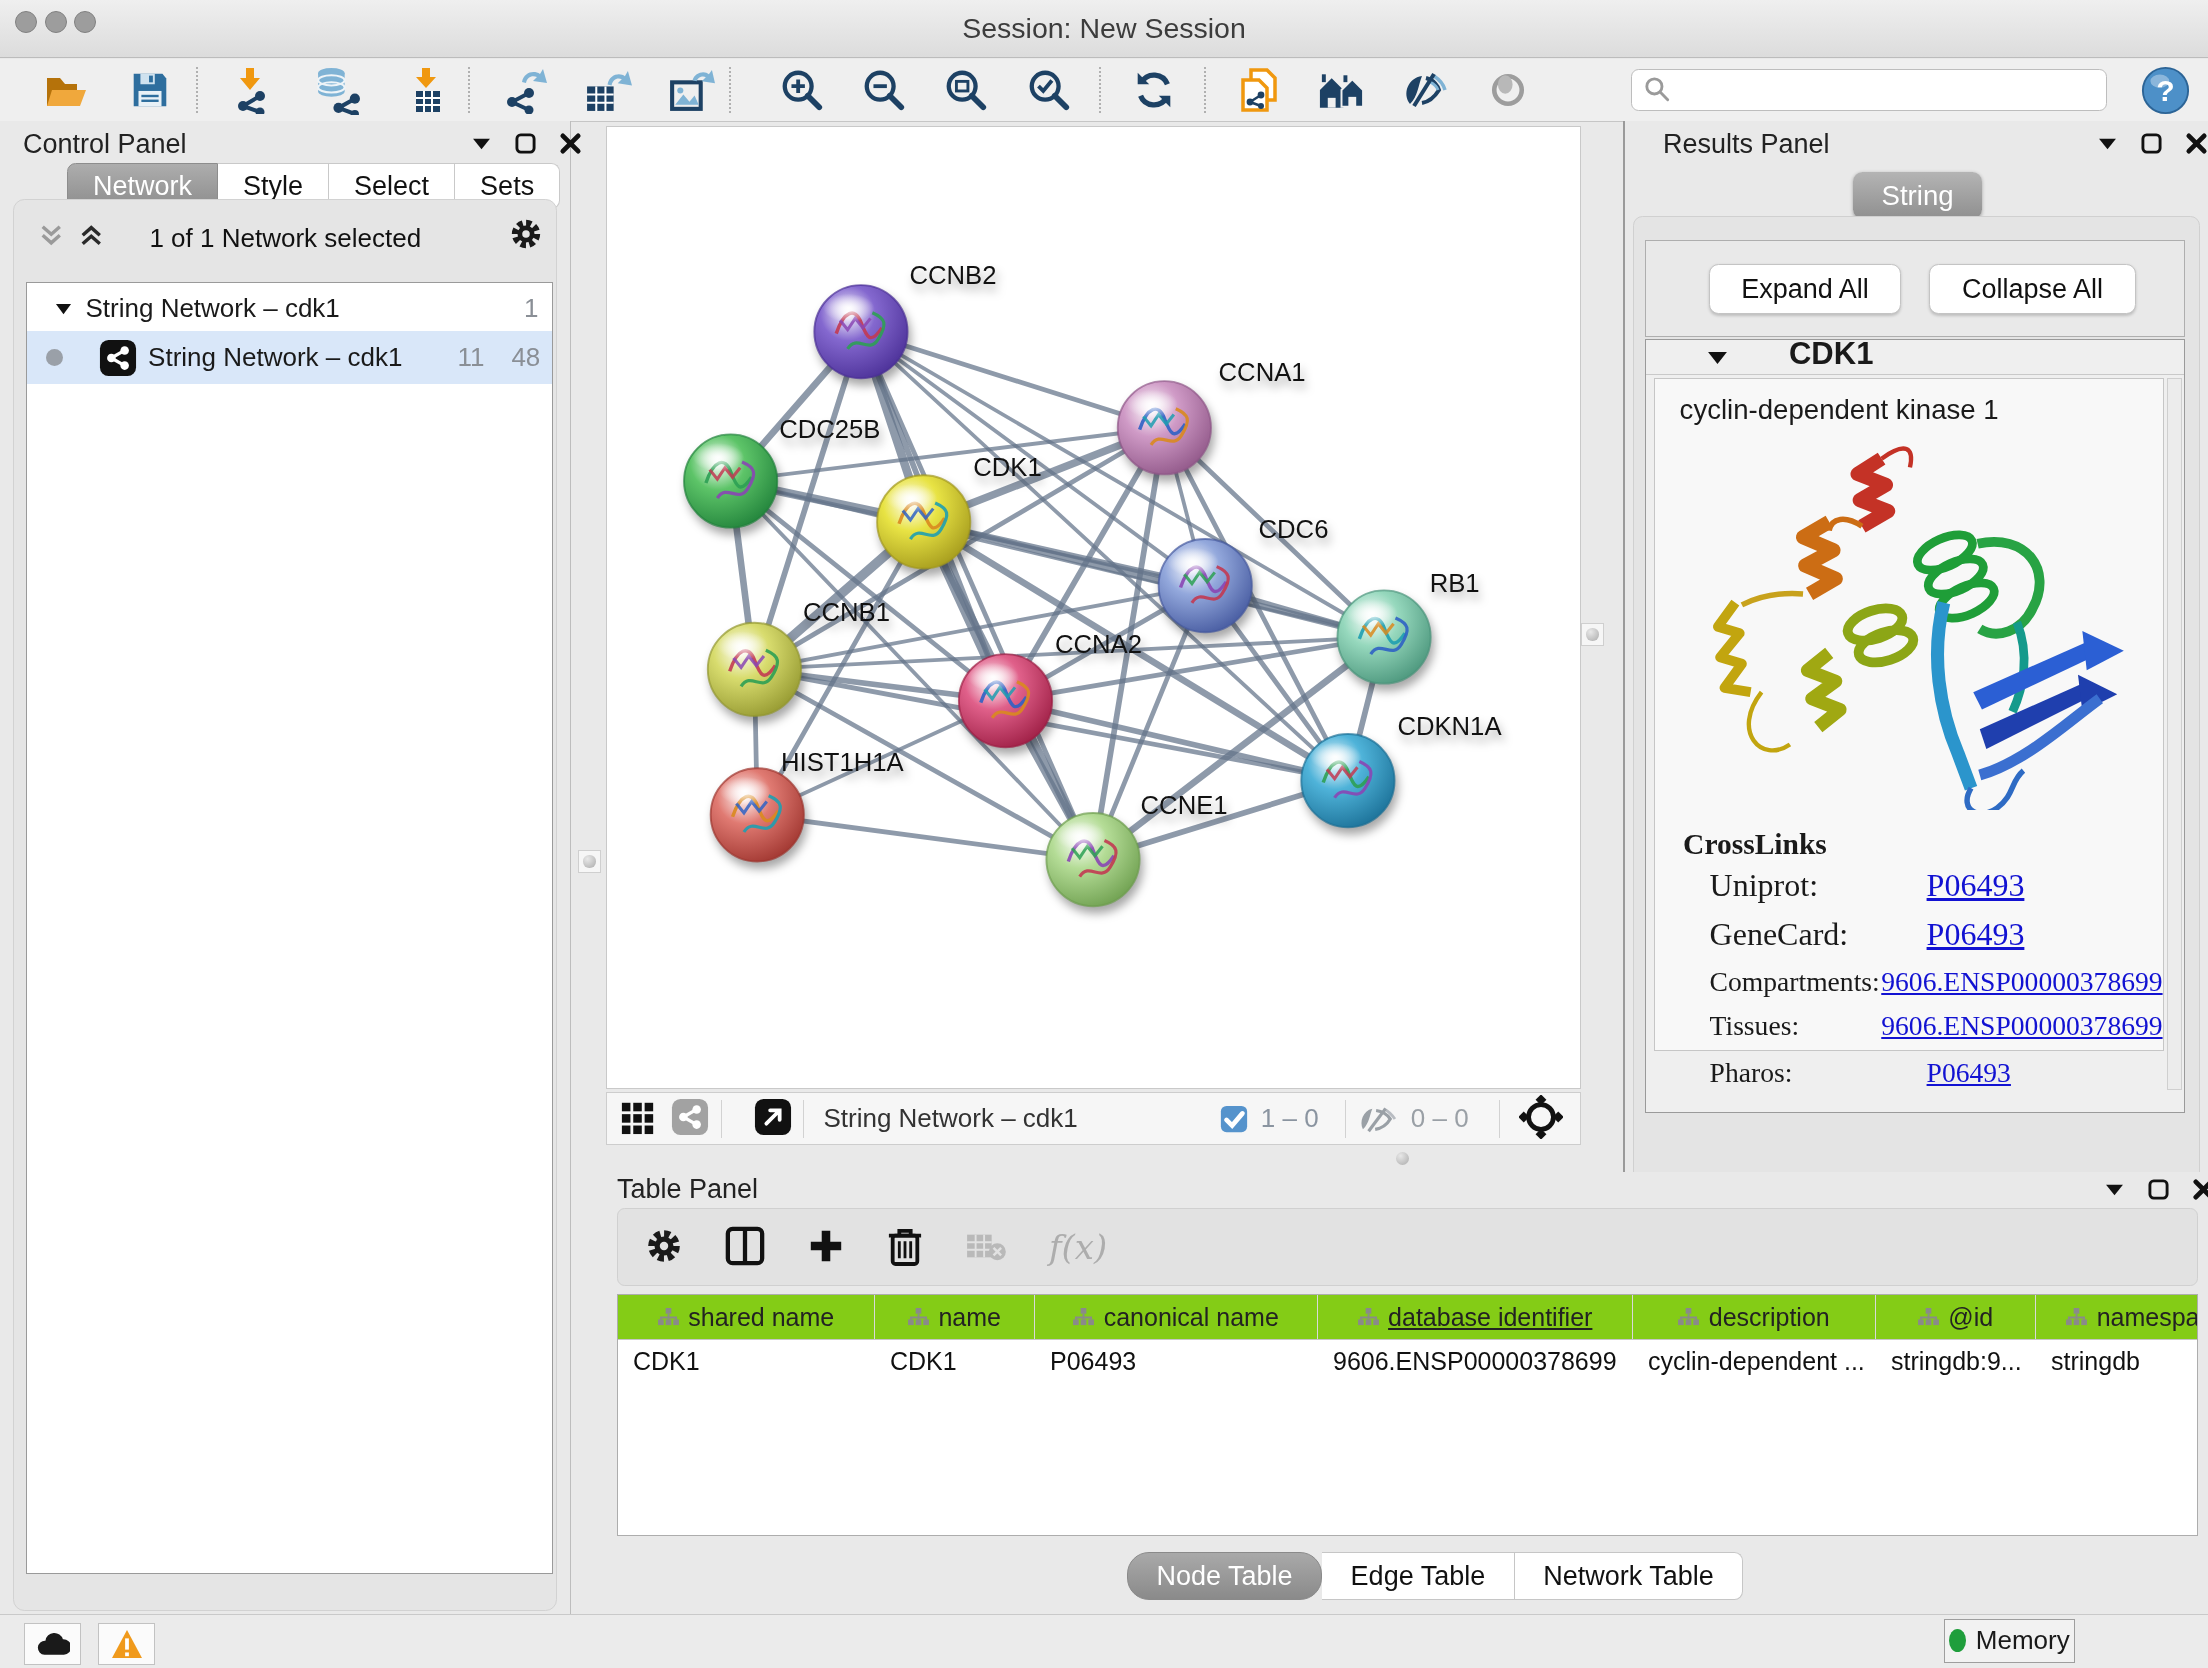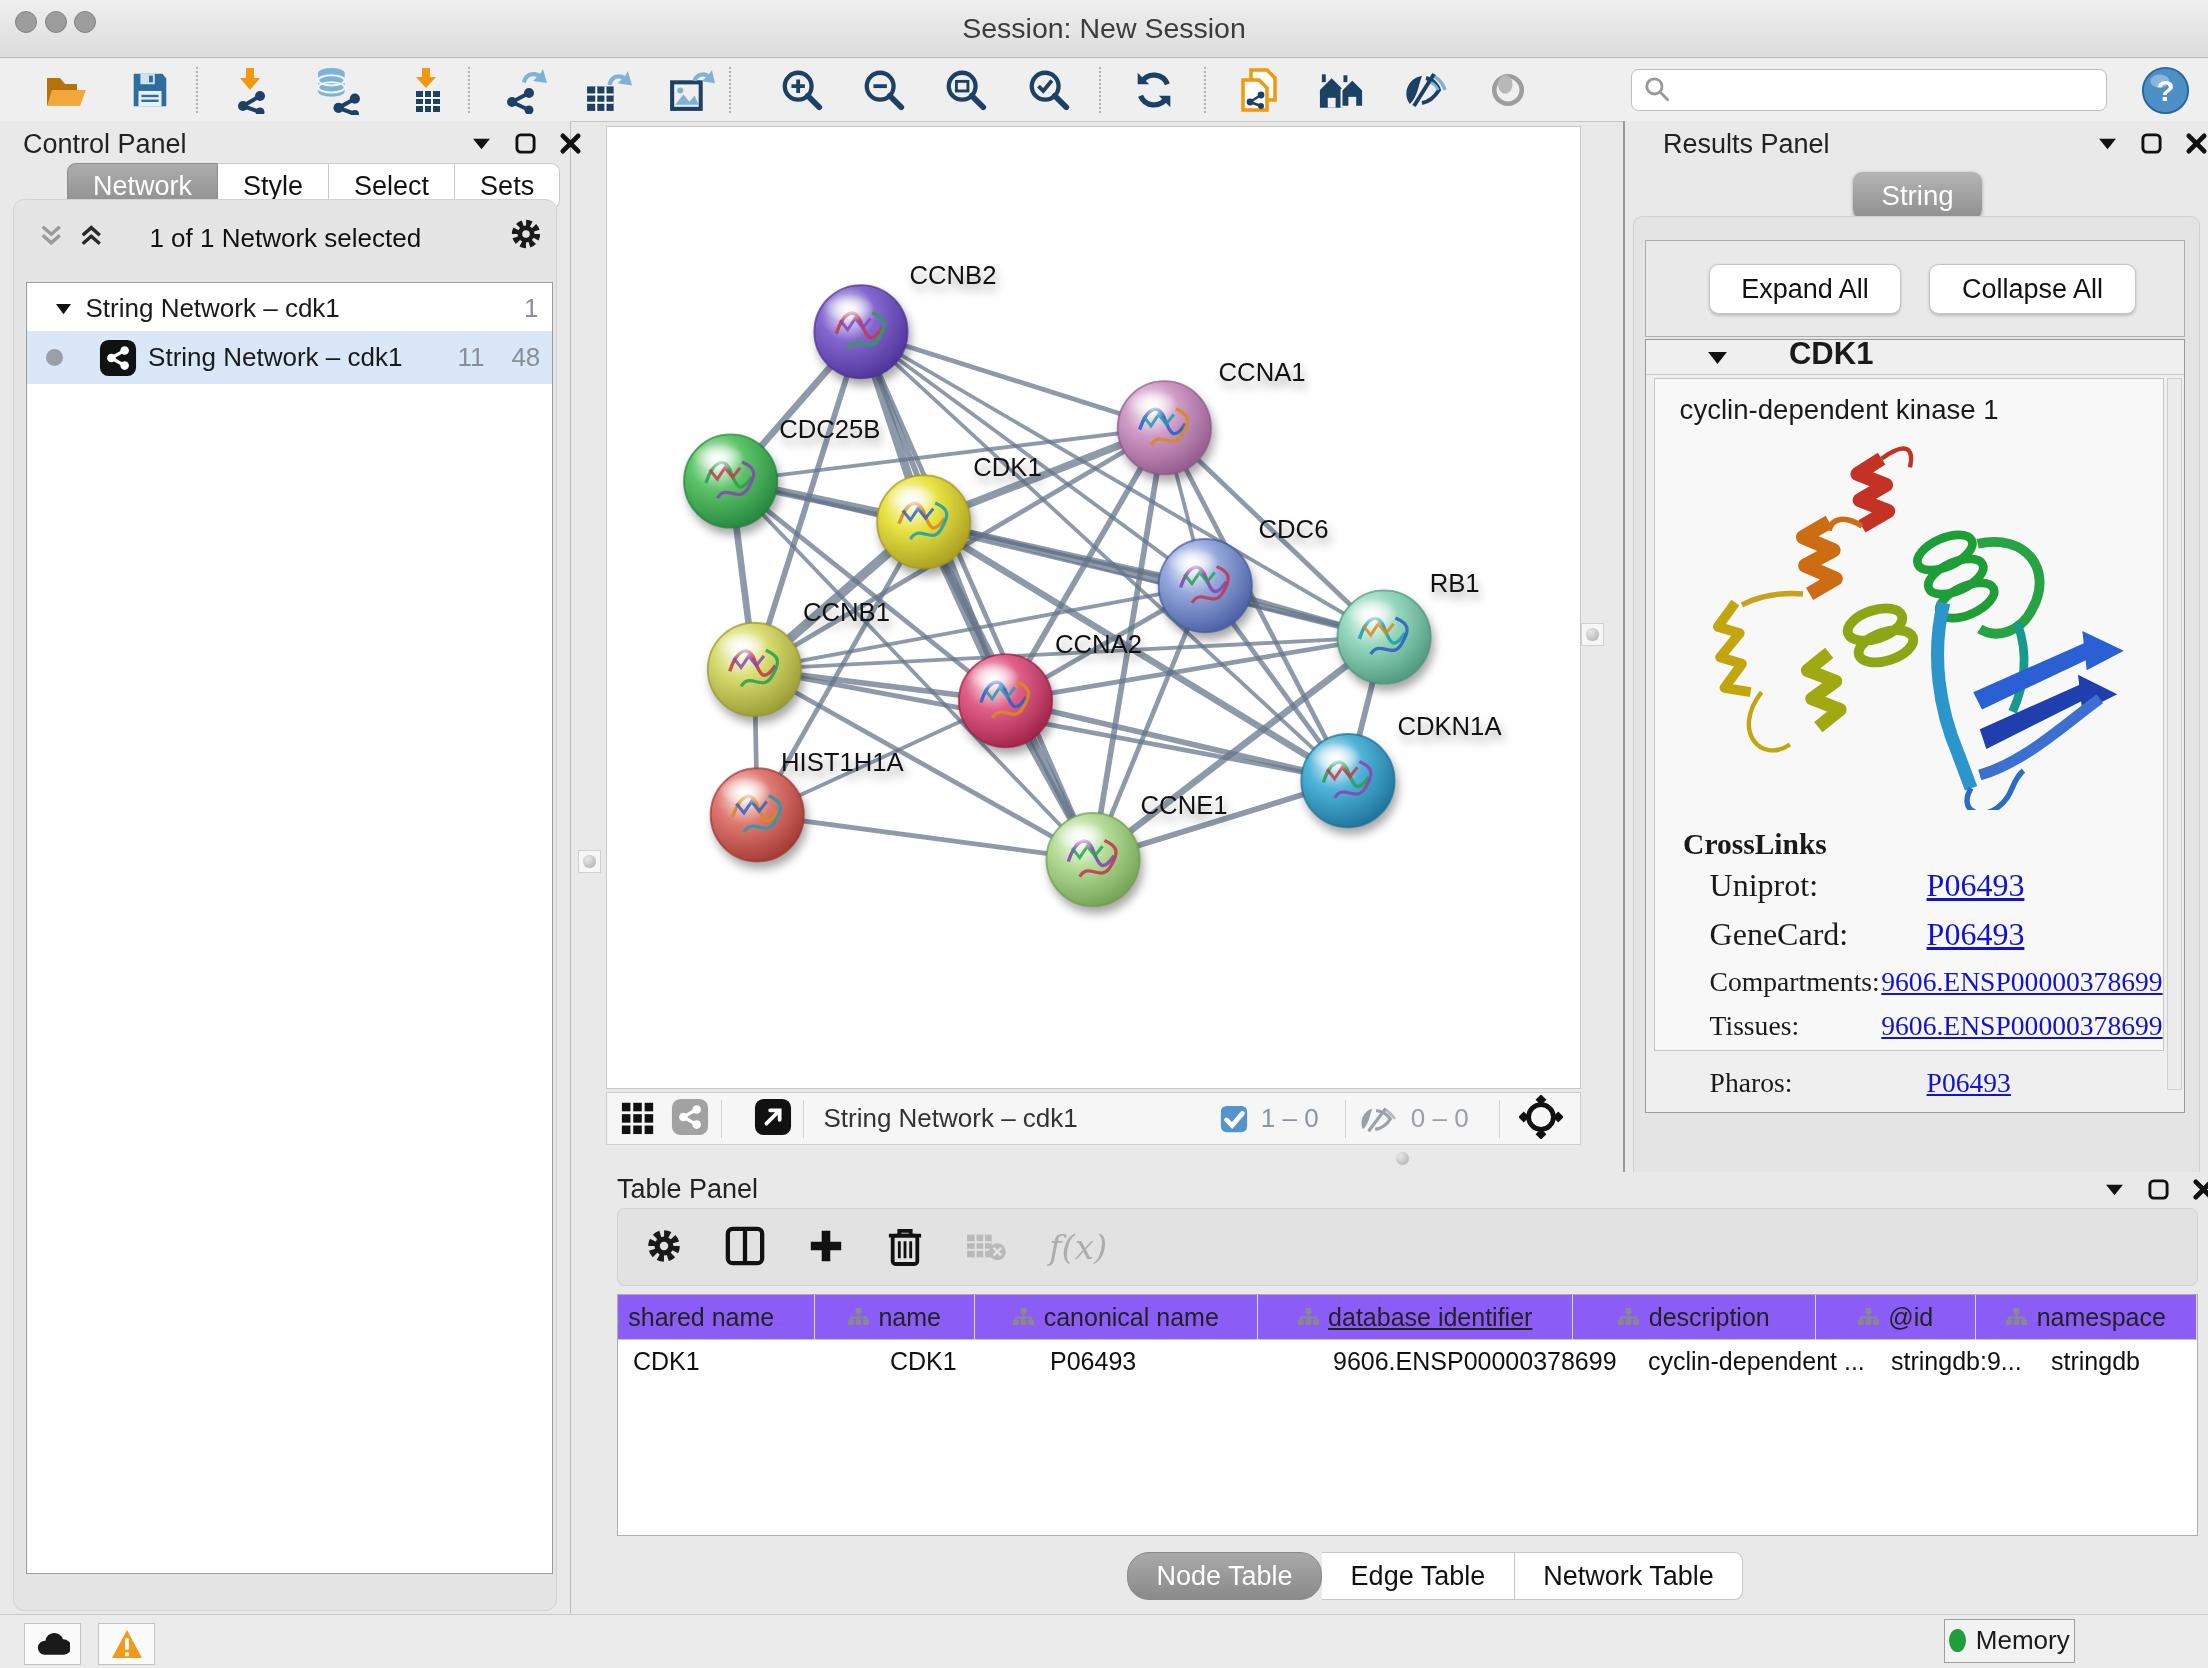--- a/index.html
+++ b/index.html
@@ -51,21 +51,21 @@
   .gene-row{left:0;top:0;width:100%;height:34px;border-bottom:1.9px solid #c9c9c9;}
   .content-box{left:7.6px;top:38px;width:508px;height:671px;background:#f8f8f8;border:1px solid #c6c6c6;}
   .serif{font-family:"Liberation Serif","DejaVu Serif",serif;}
   .xlink{color:#1212d2;text-decoration:underline;}
   .vscroll{left:521px;top:38px;width:13.3px;height:710px;background:#ececec;border:1px solid #cfcfcf;}
   
   .table-panel{left:571px;top:1172px;width:1638px;height:442px;background:#e9e9e9;}
   .tp-toolcard{left:46px;top:36px;width:1581px;height:78px;background:#e2e2e2;border:1.9px solid #d0d0d0;border-radius:7.6px;
                display:flex;align-items:center;gap:42px;padding-left:27px;box-sizing:border-box;}
   .tbl{left:46px;top:122px;width:1581px;height:242px;background:#fff;border:1.9px solid #adadad;box-sizing:border-box;overflow:hidden;}
-  .tbl-head{display:flex;background:#8b5cf6;border-bottom:1.9px solid #c6c6c6;height:44px;justify-content:flex-end;}
+  .tbl-head{display:flex;background:#84cc16;border-bottom:1.9px solid #c6c6c6;height:44px;}
   .tbl-col{display:flex;align-items:center;justify-content:center;gap:9.5px;font-size:25px;color:#222;
            border-right:1px solid #d9d9d9;box-sizing:border-box;flex-shrink:0;overflow:hidden;}
   .tbl-rowflex{display:flex;height:42px;align-items:center;}
   .tbl-cell{font-size:25px;color:#111;padding-left:15px;box-sizing:border-box;flex-shrink:0;overflow:hidden;white-space:nowrap;}
   .btabs{left:556px;top:380px;display:flex;}
   .btab{font-size:27px;padding:7.6px 28.5px;background:#fff;border:1.9px solid #c6c6c6;border-left-width:0;color:#111;}
   .btab:first-child{border-left-width:1.9px;border-radius:8.6px 0 0 8.6px;}
   .btab:last-child{border-radius:0 8.6px 8.6px 0;}
   .btab.sel{background:linear-gradient(#a9a9a9,#8a8a8a);color:#fff;border-color:#8a8a8a;border-radius:22px;}
   
@@ -725,21 +725,21 @@
                 <a class="xlink">P06493</a>
               </div>
               <div class="serif" style="display: flex; margin-bottom: 12.4px; font-size: 32px;">
                 <span style="width: 217px;">GeneCard:</span>
                 <a class="xlink">P06493</a>
               </div>
               <div class="serif" style="display: flex; margin-bottom: 12.4px; font-size: 27.6px;">
                 <span style="width: 217px;">Compartments:</span>
                 <a class="xlink">9606.ENSP00000378699</a>
               </div>
-              <div class="serif" style="display: flex; margin-bottom: 25px; font-size: 27.6px;">
+              <div class="serif" style="display: flex; margin-bottom: 15px; font-size: 27.6px;">
                 <span style="width: 217px;">Tissues:</span>
                 <a class="xlink">9606.ENSP00000378699</a>
               </div>
               <div class="serif" style="display: flex; margin-bottom: 12.4px; font-size: 27.6px;">
                 <span style="width: 217px;">Pharos:</span>
                 <a class="xlink">P06493</a>
               </div>
             </div>
         </div>
         <div class="abs vscroll"></div>

